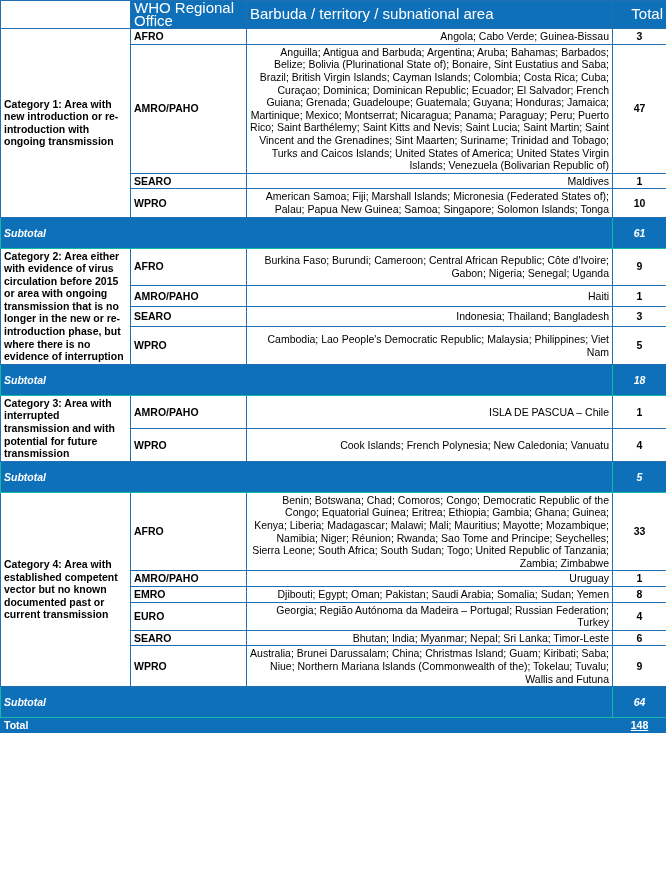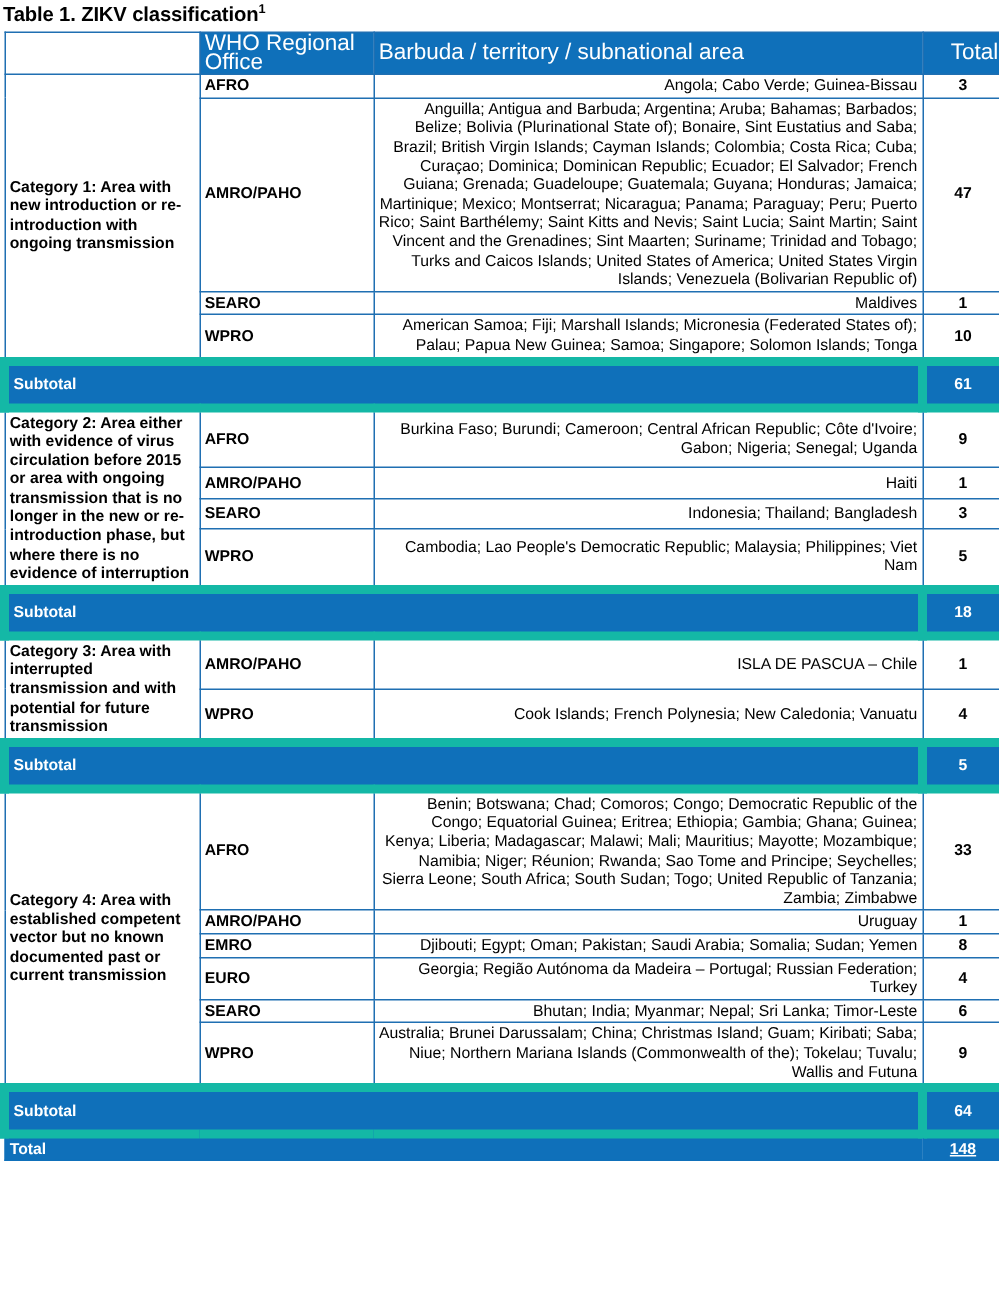--- a/index.html
+++ b/index.html
@@ -81,24 +81,25 @@
   }
   td.total {
     font-weight: bold;
     text-align: center;
     vertical-align: middle;
   }
   tr.subtotal td {
     background: #0f70ba;
     color: #ffffff;
     font-weight: bold;
-    border: 6px solid #14b8a6;
+    border: 1px solid #14b8a6;
     height: 31px;
     padding: 0 3px;
     line-height: 14px;
+    font-style: italic;
   }
   tr.subtotal td.total {
   }
   tr.grandtotal td {
     background: #0f70ba;
     color: #ffffff;
     font-weight: bold;
     border: 1px solid #0f70ba;
     height: 15px;
     padding: 0 3px;
@@ -107,21 +108,20 @@
   tr.grandtotal td.total {
     text-align: center;
     text-decoration: underline;
   }
 </style>
 </head>
 <body>
 
 <div id="page">
 
-  <div id="table-title"><span>Table 1. ZIKV classification</span><sup>1</sup></div>
 
   <table class="zikv">
     <colgroup>
       <col class="c-cat">
       <col class="c-who">
       <col class="c-area">
       <col class="c-total">
     </colgroup>
     <thead>
       <tr>

